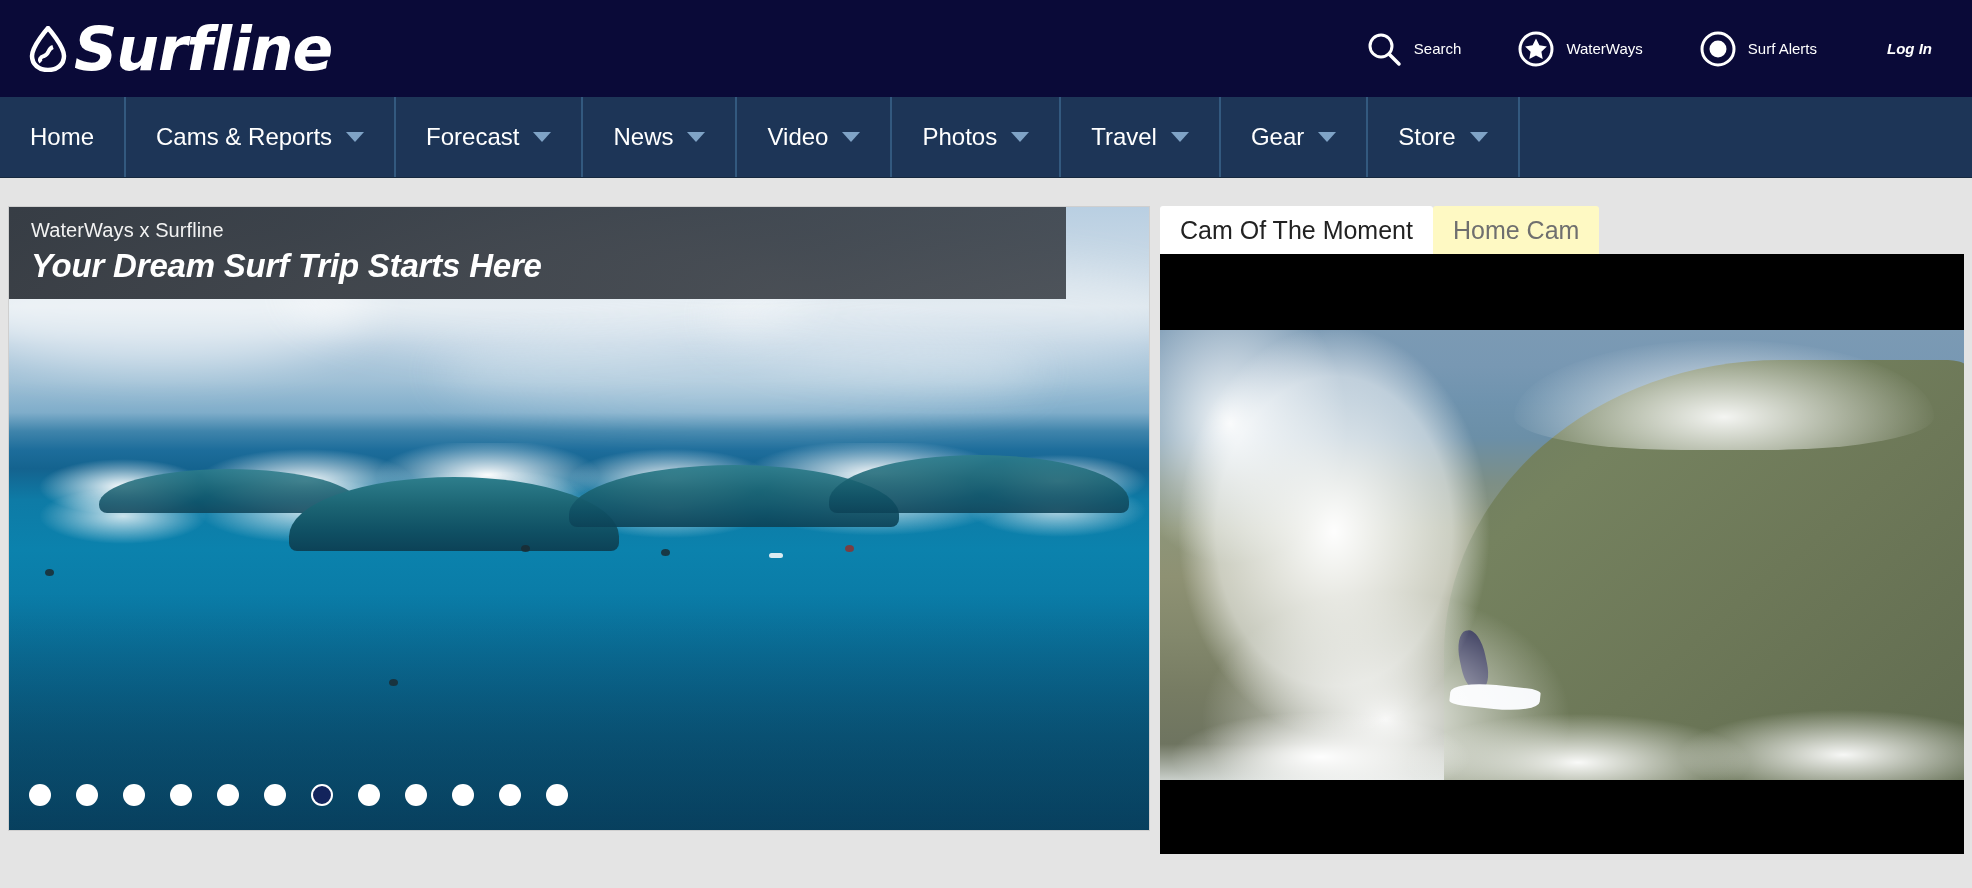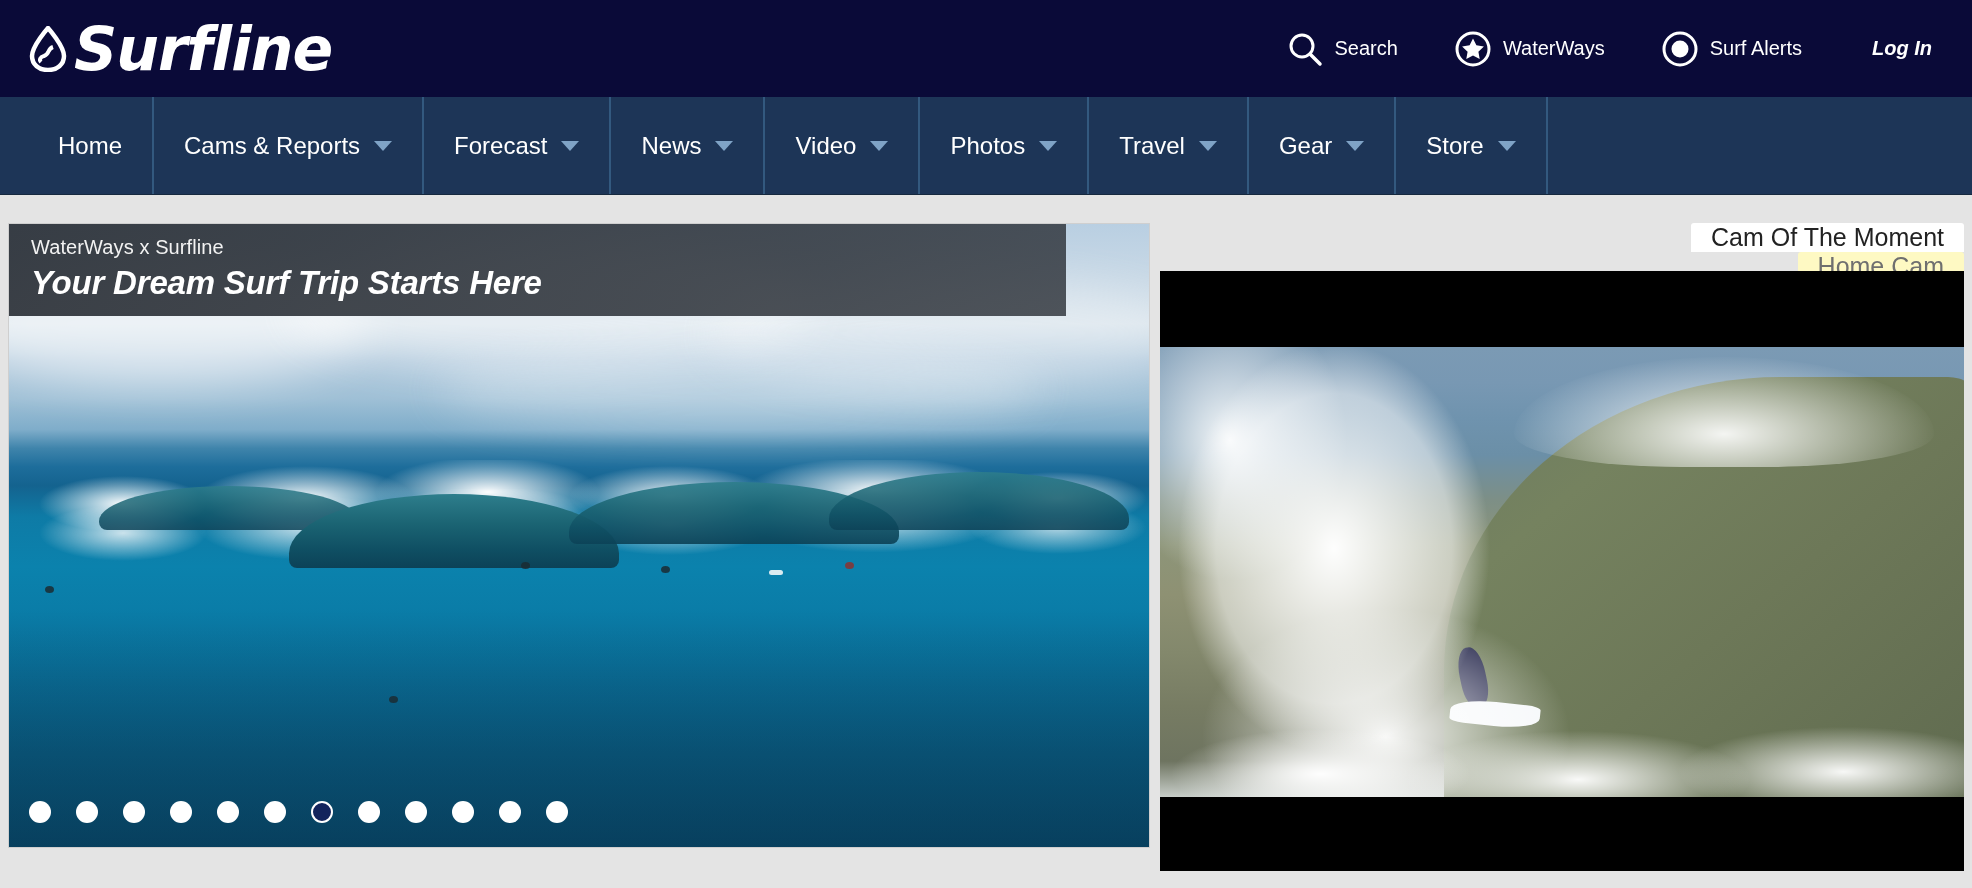--- a/index.html
+++ b/index.html
@@ -42,41 +42,40 @@
   .top-nav {
     display: flex;
     align-items: center;
     gap: 0px;
   }
   .top-nav-item {
     display: flex;
     align-items: center;
     gap: 11px;
     color: #ffffff;
-    font-size: 20px;
+    font-size: 15px;
     padding: 0 28px;
     cursor: pointer;
     white-space: nowrap;
   }
   .top-nav-item.login {
     font-weight: bold;
     padding-right: 0;
     padding-left: 42px;
     font-style: italic;
   }
   .icon-svg { display: block; }
 
   
   .mainnav {
-    height: 98px;
+    height: 81px;
     background: #1d3557;
     display: flex;
     align-items: stretch;
     border-bottom: 1px solid #16293f;
-    padding-left: 28px;
   }
   .nav-item {
     display: flex;
     align-items: center;
     gap: 14px;
     padding: 0 30px;
     color: #ffffff;
     font-size: 24px;
     cursor: pointer;
     border-right: 2px solid #2e5party;
@@ -222,21 +221,20 @@
     position: absolute;
     left: 1160px;
     top: 28px;
     right: 8px;
     height: 835px;
   }
   .cam-tabs {
     display: flex;
     align-items: flex-end;
     height: 48px;
-    flex-direction: column;
   }
   .cam-tab {
     height: 48px;
     display: flex;
     align-items: center;
     padding: 0 20px;
     font-size: 25px;
     cursor: pointer;
     border-radius: 3px 3px 0 0;
   }

